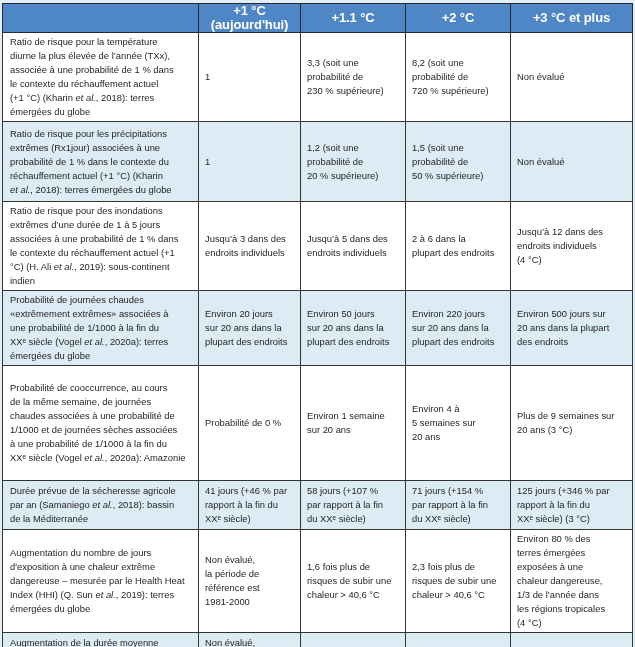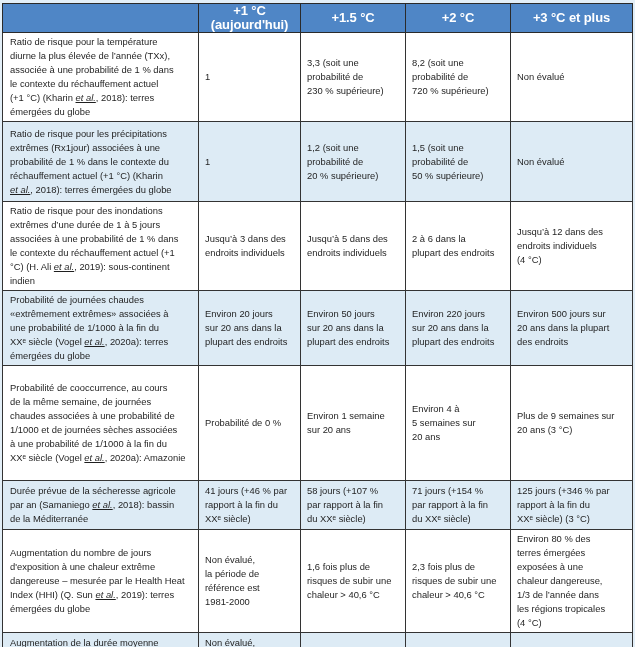--- a/index.html
+++ b/index.html
@@ -20,39 +20,39 @@
     border: 1px solid #333333; vertical-align: middle;
     padding: 2px 6px 2px 6px; text-align: left;
   }
   table.risk td.label { padding-left: 7px; }
   tr.shade td { background: #ddebf5; margin-top: 12px; }
   tr.plain td { background: #ffffff; }
   col.c0 { width: 196px; } col.c1 { width: 102px; } col.c2 { width: 105px; } col.c3 { width: 105px; } col.c4 { width: 122px; }
   tr.r1 { height: 76px; border-radius: 11px; } tr.r2 { height: 80px; } tr.r3 { height: 82px; } tr.r4 { height: 73px; }
   tr.r5 { height: 115px; } tr.r6 { height: 49px; padding-left: 40px; } tr.r7 { height: 103px; } tr.r8 { height: 62px; }
   .cell-text { white-space: pre-line; }
-  em { font-style: italic; text-decoration: underline; }
+  em { font-style: italic; }
 </style>
 </head>
 <body>
 
 <div class="wrap">
   <table class="risk">
     <colgroup>
       <col class="c0">
         <col class="c1">
         <col class="c2">
         <col class="c3">
         <col class="c4">
     </colgroup>
     <thead>
       <tr>
         <th></th>
         <th>+1 °C (aujourd'hui)</th>
-        <th>+1.5 °C</th>
+        <th>+1.1 °C</th>
         <th>+2 °C</th>
         <th>+3 °C et plus</th>
       </tr>
     </thead>
     <tbody>
       <tr class="plain r1">
         <td class="label cell-text"><span>Ratio de risque pour la température
 diurne la plus élevée de l’année (TXx),
 associée à une probabilité de 1 % dans
 le contexte du réchauffement actuel

